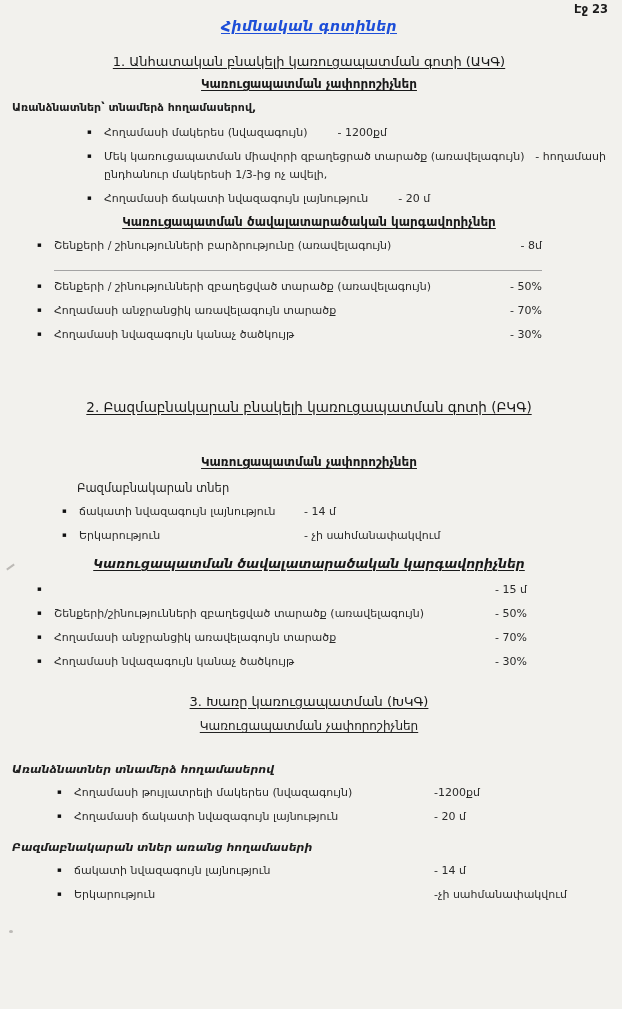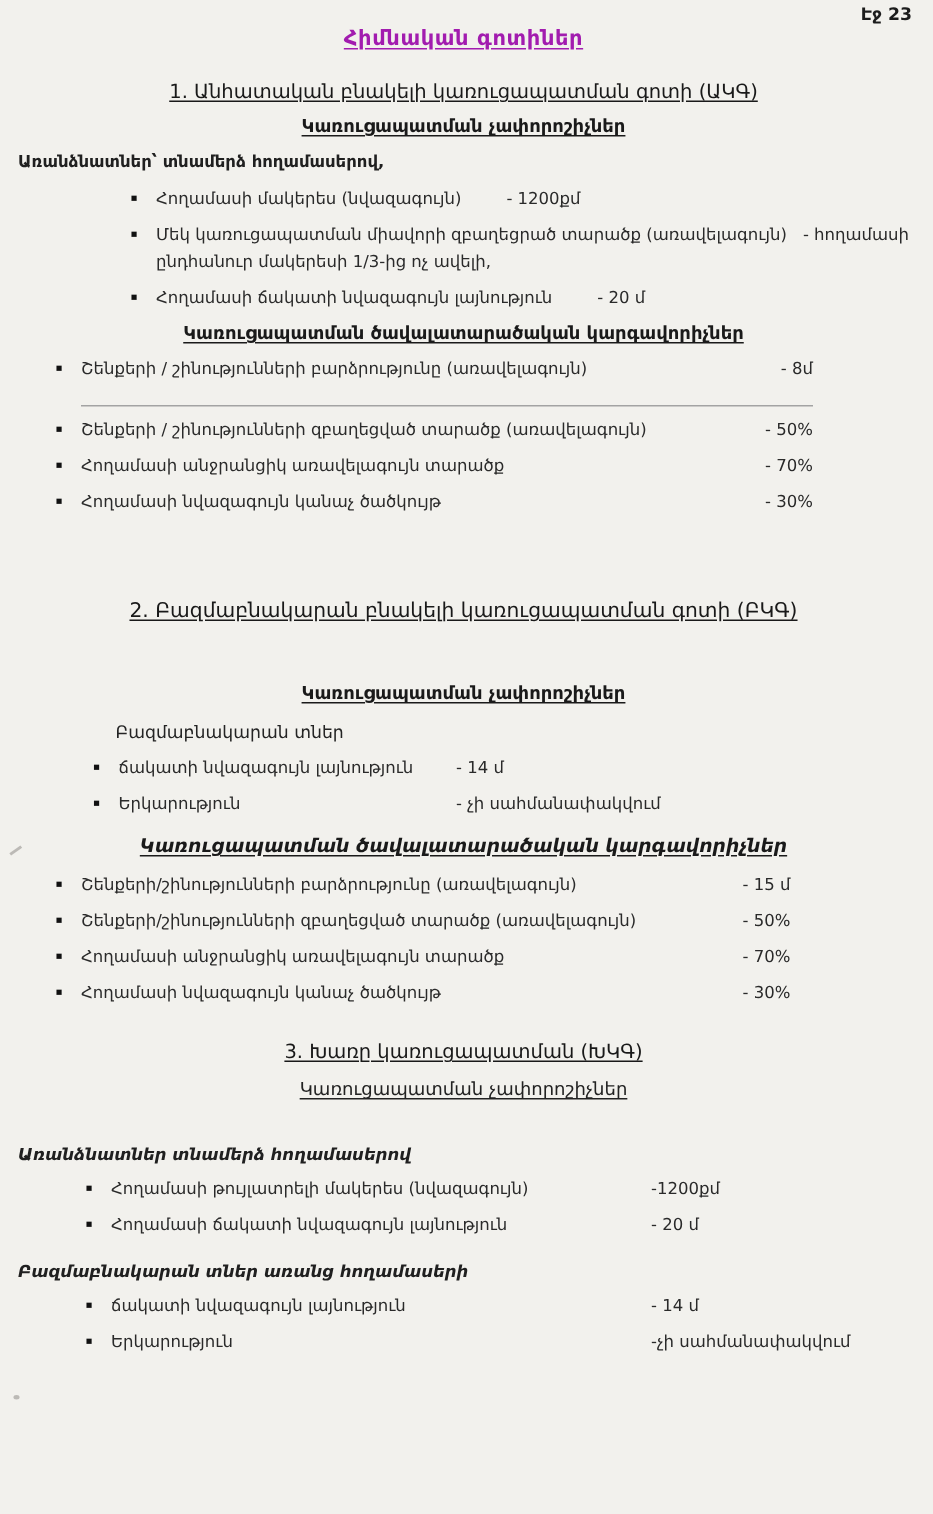--- a/index.html
+++ b/index.html
@@ -6,22 +6,22 @@
   html,body{margin:0;padding:0}
   body{
     width:622px;height:1009px;
     background:#f2f1ed;
     font-family:"DejaVu Sans","Liberation Sans",sans-serif;
     color:#262626;
     position:relative;overflow:hidden;
   }
   .page{position:relative;width:100%;height:100%;padding:6px 16px 8px 12px}
   .page-number{position:absolute;top:2px;right:14px;font-size:11.5px;font-weight:bold;color:#1c1c1c}
-  .doc-title{margin-top:12px;text-align:center;font-size:14px;font-weight:bold;
-    text-decoration:underline;text-underline-offset:2px;letter-spacing:.4px;color:#a21caf}
+  .doc-title{margin-top:12px;text-align:center;font-size:14px;font-weight:bold;font-style:italic;
+    text-decoration:underline;text-underline-offset:2px;letter-spacing:.4px;color:#1d4ed8}
   .heading{text-align:center;font-size:13px;font-weight:normal;text-decoration:underline;
     text-underline-offset:2px;color:#191919}
   .subheading{text-align:center;font-size:12px;font-weight:bold;text-decoration:underline;
     text-underline-offset:2px;color:#1a1a1a}
   .intro{font-size:11px;font-weight:bold;color:#202020}
   .i{font-style:italic}
 
   .list{font-size:11px;color:#2a2a2a}
   .li{display:flex;align-items:flex-start;line-height:17px;margin-bottom:7px}
   .bullet{flex:none;width:17px;font-size:7px;line-height:17px;color:#111}
@@ -157,21 +157,20 @@
       </span>
     </div>
   </div>
 
   <div class="subheading" id="s2regh">Կառուցապատման ծավալատարածական կարգավորիչներ</div>
 
   <div class="list s2l2">
     <div class="li">
       <span class="bullet">▪</span>
       <span class="line">
-        <span class="lbl">Շենքերի/շինությունների  բարձրությունը (առավելագույն)</span>
         <span class="val">- 15 մ</span>
       </span>
     </div>
     <div class="li">
       <span class="bullet">▪</span>
       <span class="line">
         <span class="lbl">Շենքերի/շինությունների զբաղեցված տարածք (առավելագույն)</span>
         <span class="val">- 50%</span>
       </span>
     </div>

